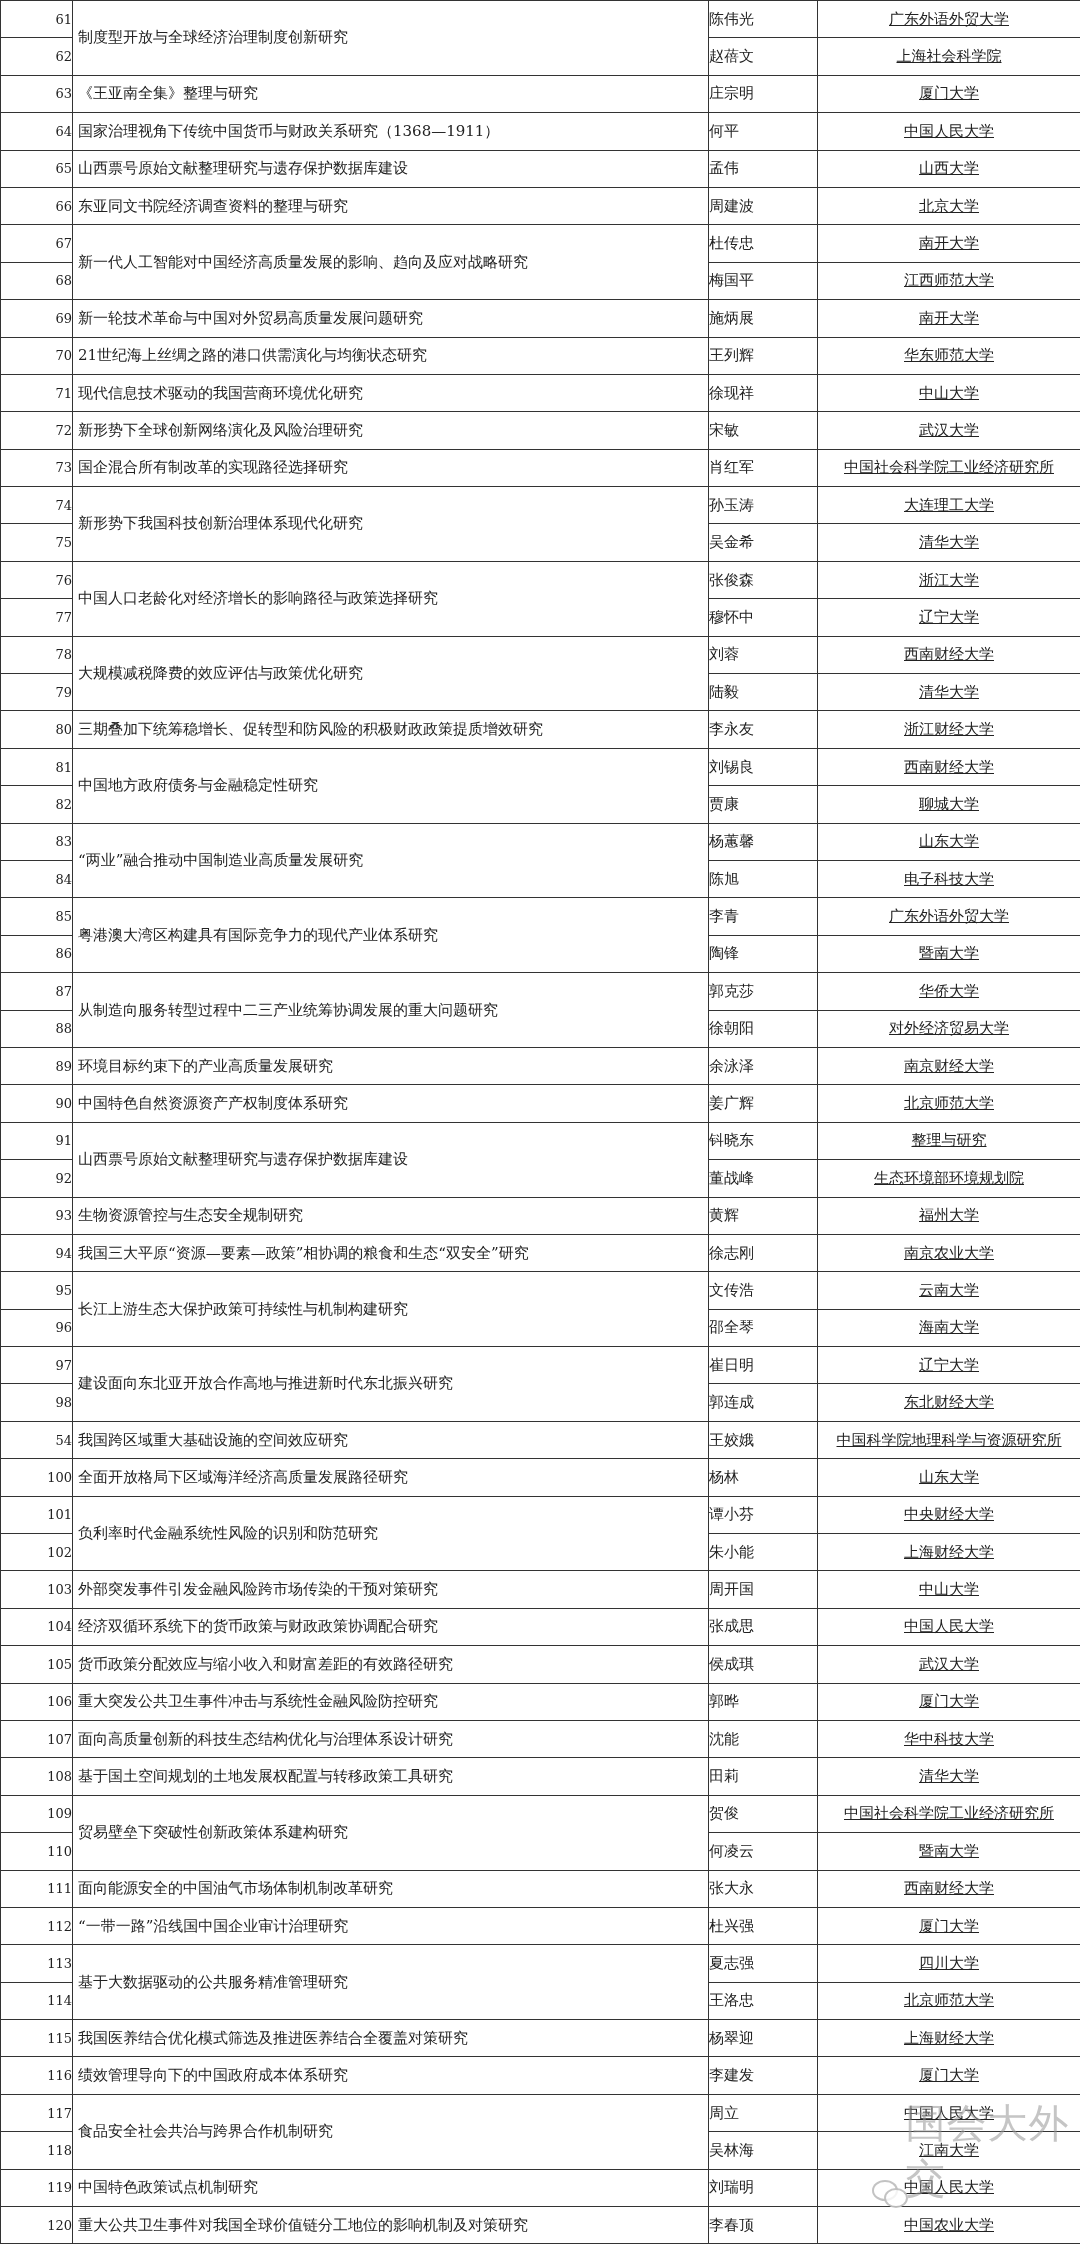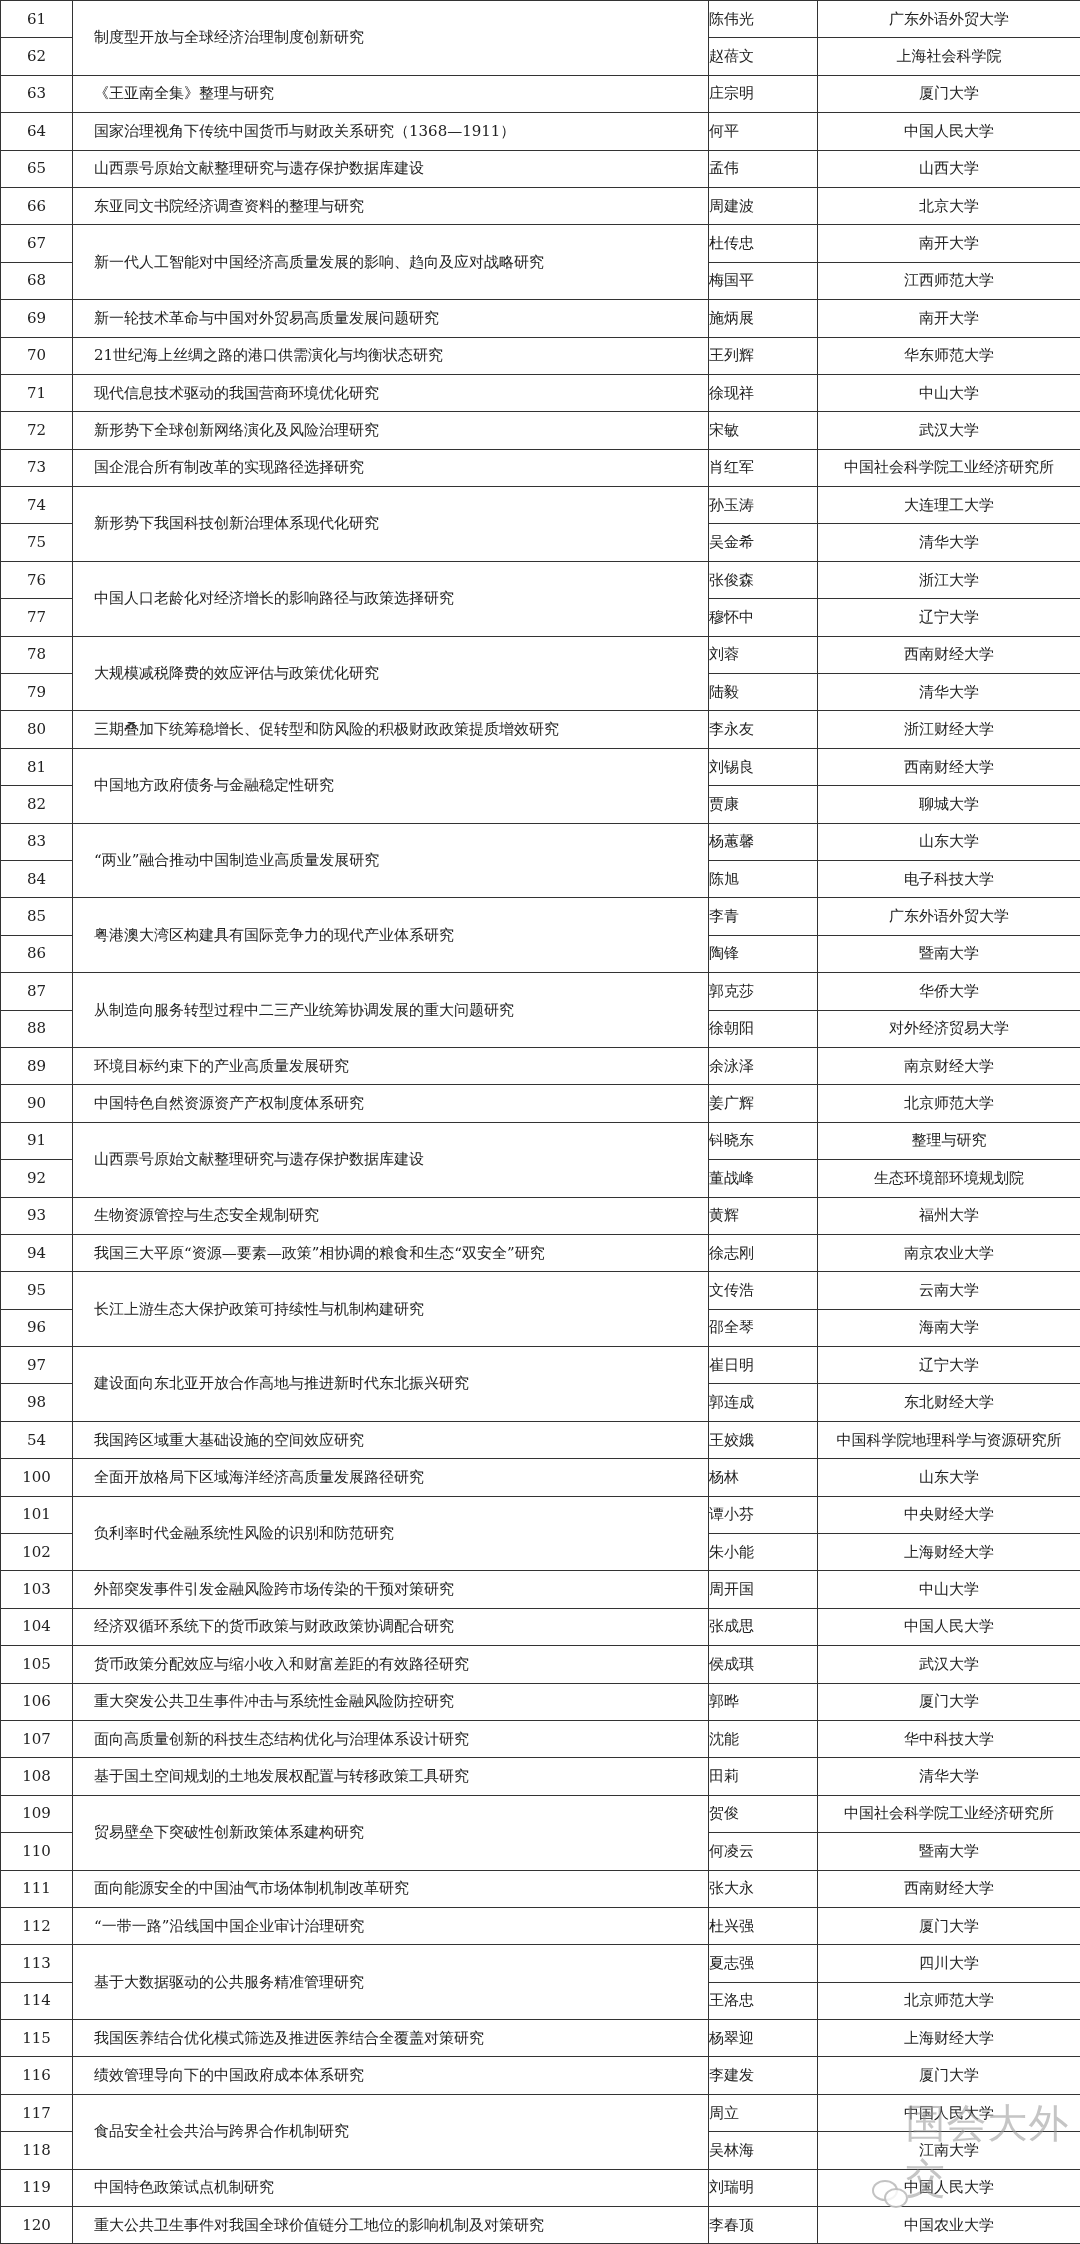--- a/index.html
+++ b/index.html
@@ -4,24 +4,24 @@
 <style>
   html, body { margin: 0; padding: 0; background: #ffffff; }
   body { width: 1080px; height: 2244px; position: relative; overflow: hidden;
          font-family: "DejaVu Serif", "Liberation Serif", serif; color: #222; }
   table { border-collapse: collapse; width: 1080px; table-layout: fixed; position: absolute; top: 0; left: 0; }
   col.c-num { width: 72px; }
   col.c-title { width: 636px; }
   col.c-name { width: 109px; }
   col.c-inst { width: 263px; }
   td { border: 1.5px solid #333; height: 36.4px; padding: 0; font-size: 15px; line-height: 1; vertical-align: middle; white-space: nowrap; overflow: hidden; }
-  td.num { text-align: center; font-size: 15px; }
-  td.title { text-align: left; padding-left: 21px; }
+  td.num { text-align: right; font-size: 13px; }
+  td.title { text-align: left; padding-left: 5px; }
   td.name { text-align: left; }
-  td.inst { text-align: center; }
+  td.inst { text-align: center; text-decoration: underline; }
   .watermark { position: absolute; left: 872px; top: 2170px; width: 200px; height: 36px;
                font-size: 40px; color: rgba(150,150,150,0.55); letter-spacing: 1px;
                font-family: "DejaVu Sans", sans-serif; pointer-events: none; display: flex; align-items: flex-end; }
   .watermark .wm-icon { width: 34px; height: 26px; margin-right: 6px; position: relative; }
   .wm-bubble1 { position: absolute; left: 0; top: 0; width: 22px; height: 17px; border: 2px solid rgba(170,170,170,0.7); border-radius: 50%; background: rgba(255,255,255,0.6); }
   .wm-bubble2 { position: absolute; left: 12px; top: 8px; width: 20px; height: 16px; border: 2px solid rgba(170,170,170,0.7); border-radius: 50%; background: rgba(255,255,255,0.8); }
 </style>
 </head>
 <body>
 

